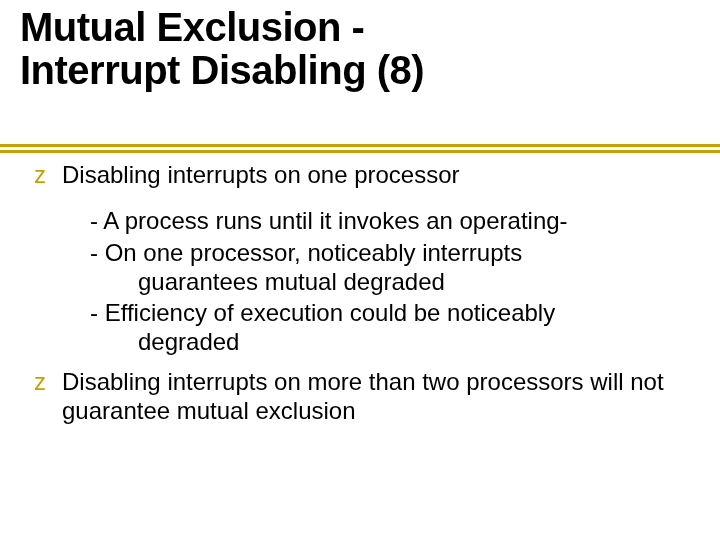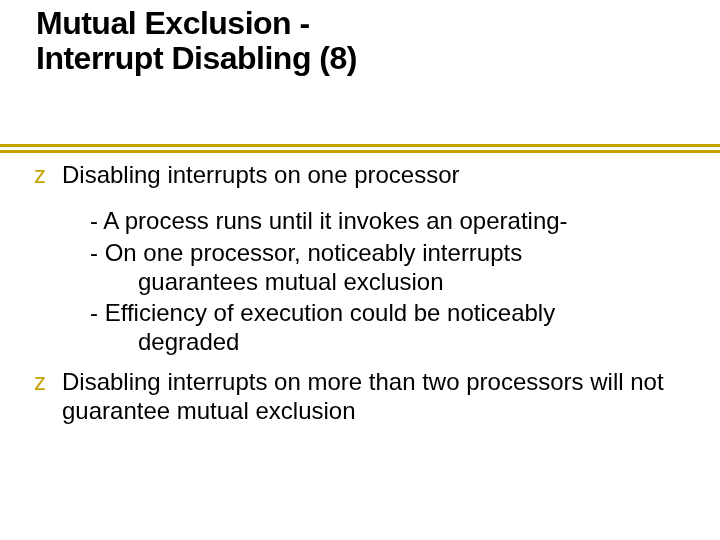--- a/index.html
+++ b/index.html
@@ -24,25 +24,25 @@
     right: 0;
     height: 3px;
     background: #c4a200;
   }
   .accent-line.one { top: 144px; }
   .accent-line.two { top: 150px; }
 
   .title {
     position: absolute;
     top: 6px;
-    left: 36px;
+    left: 20px;
     right: 40px;
     font-family: "Arial Black", Arial, sans-serif;
     font-weight: 900;
-    font-size: 32px;
+    font-size: 40px;
     line-height: 1.08;
     letter-spacing: -0.5px;
     color: #000;
   }
 
   .body {
     position: absolute;
     top: 160px;
     left: 34px;
     right: 40px;
@@ -97,21 +97,21 @@
     <div class="item">
       <div class="bullet">z</div>
       <div class="item-text">
         <span>Disabling interrupts on one processor</span>
         <div class="subitems">
           <div class="subitem">
             <div class="sub-line1">- A process runs until it invokes an operating-</div>
           </div>
           <div class="subitem">
             <div class="sub-line1">- On one processor, noticeably interrupts</div>
-            <div class="sub-cont">guarantees mutual exclusion</div>
+            <div class="sub-cont">guarantees mutual degraded</div>
           </div>
           <div class="subitem">
             <div class="sub-line1">- Efficiency of execution could be noticeably</div>
             <div class="sub-cont">degraded</div>
           </div>
         </div>
       </div>
     </div>
 
     <div class="item" style="margin-top:8px;">

